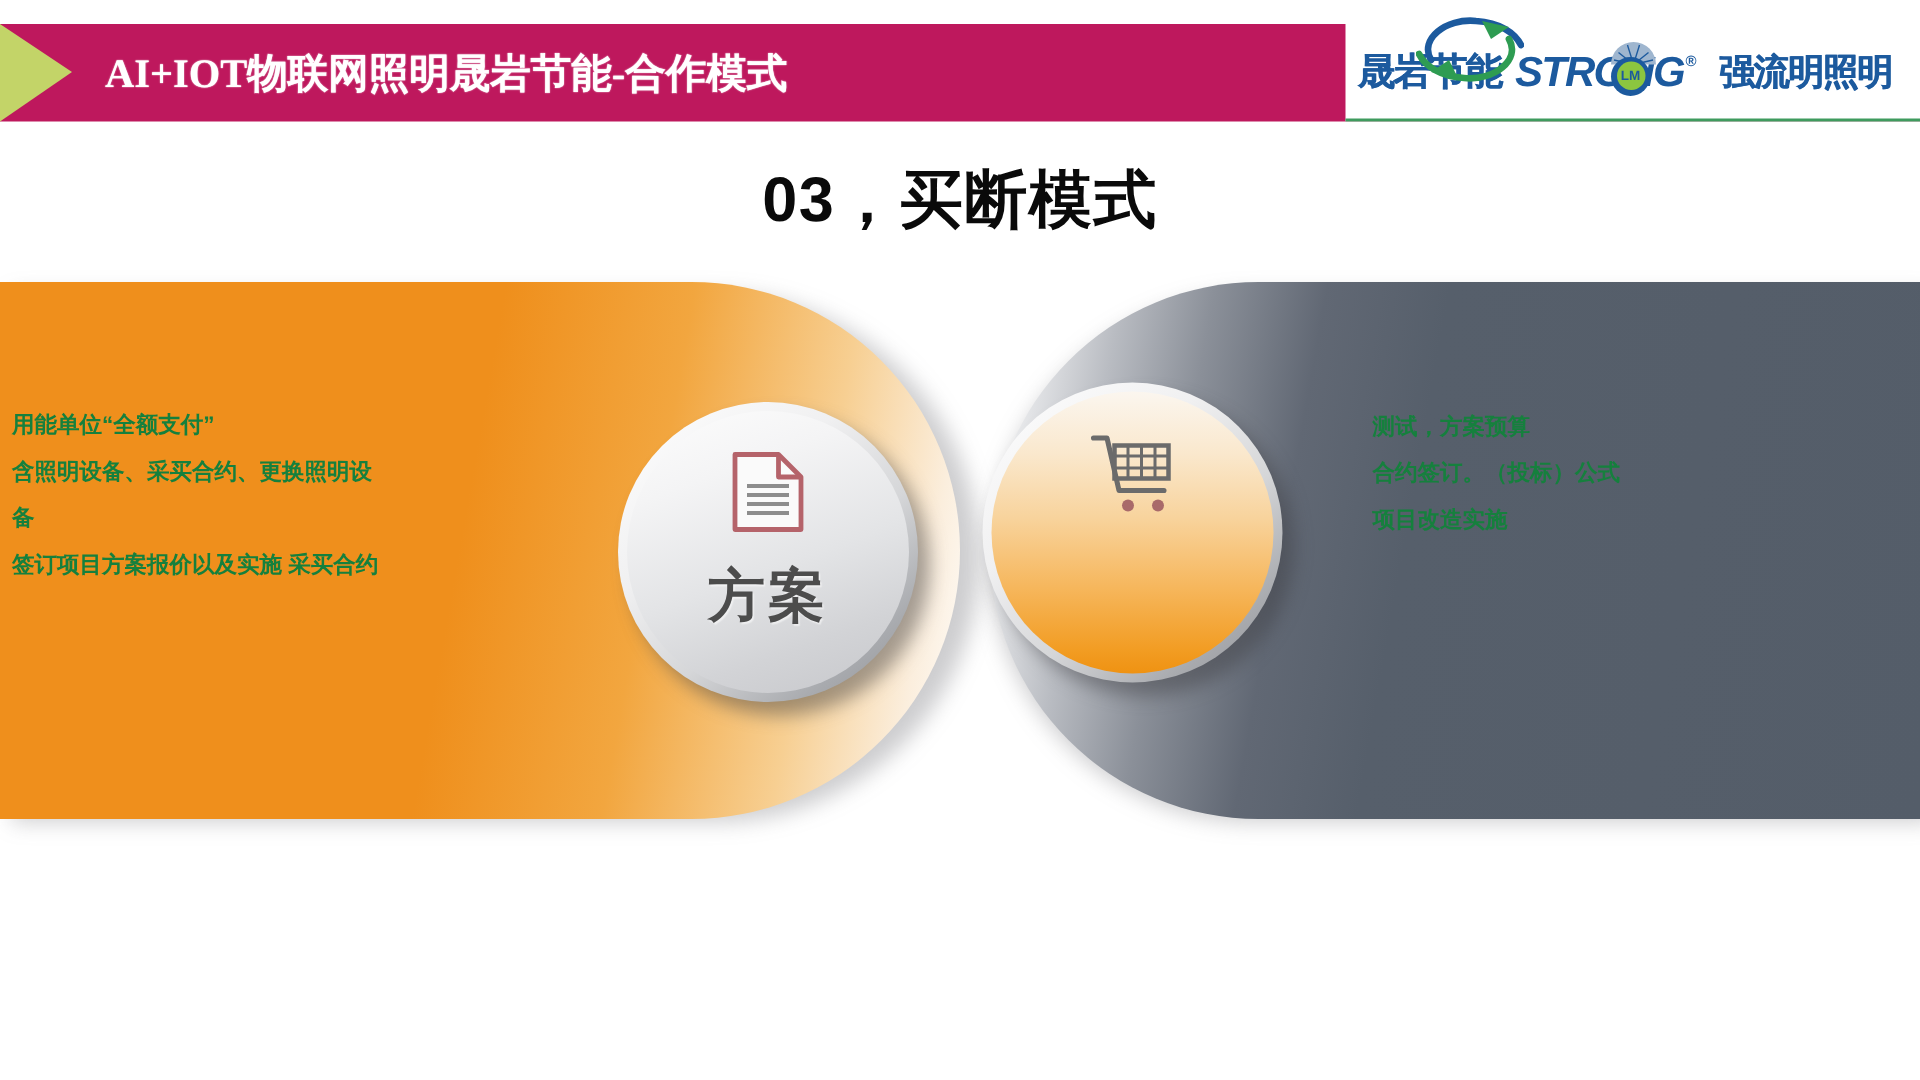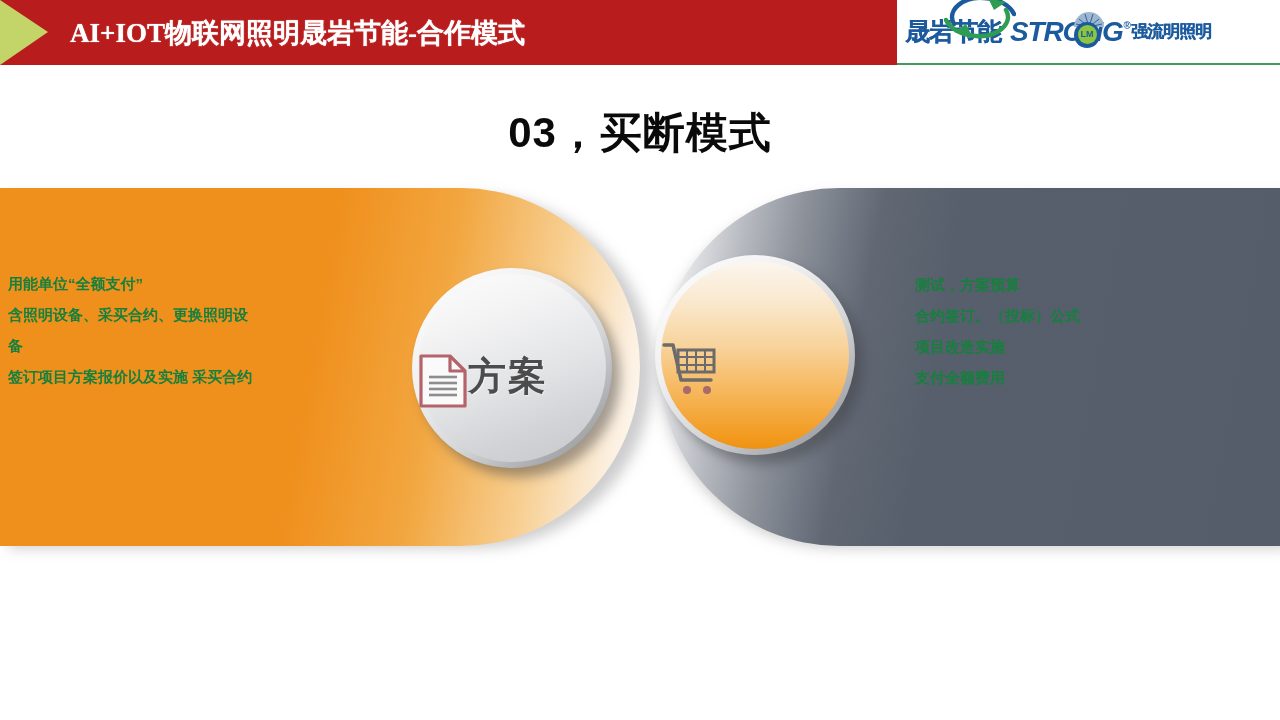--- a/index.html
+++ b/index.html
@@ -6,22 +6,22 @@
   html, body {
     width:1280px; height:720px;
     background:#ffffff;
     font-family:"Liberation Sans", sans-serif;
     overflow:hidden;
   }
   #slide { position:relative; width:1280px; height:720px; background:#fff; }
 
   
   #header {
-    position:absolute; left:0; top:0; width:1280px; height:65px;
-    background:#b91c1c;
+    position:absolute; left:0; top:16px; width:1280px; height:65px;
+    background:#be185d;
   }
   #header-chevron {
     position:absolute; left:0; top:0; width:0; height:0;
     border-top:32px solid transparent;
     border-bottom:33px solid transparent;
     border-left:48px solid #c3d468;
   }
   #header-title {
     position:absolute; left:70px; top:0; height:65px;
     display:flex; align-items:center;
@@ -69,22 +69,22 @@
     background:#8cc63f;
     display:flex; align-items:center; justify-content:center;
     color:#1c5a9e; font-size:9px; font-weight:bold; line-height:1;
   }
   .logo-fan { position:absolute; left:62px; top:-4px; width:34px; height:16px; }
   .logo-reg {
     color:#1c5a9e; font-size:10px; font-weight:bold;
     align-self:flex-start; margin-top:4px; margin-left:1px;
   }
   .logo-cn2 {
-    color:#1c5a9e; font-weight:bold; font-size:17px;
-    letter-spacing:-1px; margin-left:0; white-space:nowrap;
+    color:#1c5a9e; font-weight:bold; font-size:24px;
+    letter-spacing:-1px; margin-left:15px; white-space:nowrap;
     text-shadow: 0.5px 0 0 #1c5a9e;
   }
 
   
   #slide-title {
     position:absolute; left:0; top:105px; width:1280px;
     text-align:center;
     color:#0a0a0a;
     font-size:42px; font-weight:bold;
     letter-spacing:1px;
@@ -136,21 +136,21 @@
     filter:blur(6px);
   }
   .circle-ring {
     position:absolute; left:0; top:0; width:200px; height:200px;
     border-radius:50%;
     background:linear-gradient(140deg,#ffffff 0%, #f0f0f1 35%, #d5d6d8 60%, #a9abaf 82%, #8e9095 100%);
   }
   .circle-face {
     position:absolute; left:6px; top:6px; width:188px; height:188px;
     border-radius:50%;
-    display:flex; flex-direction:row;
+    display:flex; flex-direction:column;
     align-items:center; justify-content:flex-start;
   }
   #circle1 .circle-face {
     background:linear-gradient(160deg,#fdfdfd 0%, #f4f4f5 25%, #e3e4e6 55%, #d2d3d6 78%, #c6c7cb 100%);
   }
   #circle2 .circle-face {
     background:linear-gradient(180deg,#fbf6ef 0%, #fae8cd 22%, #f8d39c 45%, #f6b65b 70%, #f29c22 92%, #ef9212 100%);
   }
   .circle-icon { margin-top:26px; height:56px; display:flex; align-items:center; }
   .circle-label {
@@ -219,21 +219,20 @@
     <div class="line">用能单位“全额支付”</div>
     <div class="line">含照明设备、采买合约、更换照明设</div>
     <div class="line">备</div>
     <div class="line">签订项目方案报价以及实施  采买合约</div>
   </div>
 
   <div class="panel-text" id="right-text">
     <div class="line">测试，方案预算</div>
     <div class="line">合约签订。（投标）公式</div>
     <div class="line"> 项目改造实施</div>
-    <div class="line">支付全额费用</div>
   </div>
 
   <div class="circle-wrap" id="circle1-wrap">
     <div class="circle-shadow"></div>
     <div id="circle1" style="position:absolute;left:0;top:0;width:200px;height:200px;">
       <div class="circle-ring"></div>
       <div class="circle-face">
         <span class="circle-icon">
           <svg width="50" height="56" viewBox="0 0 50 56">
             <path d="M3 3 H32 L47 18 V53 H3 Z" fill="#fafafa" stroke="#b5636a" stroke-width="3.2" stroke-linejoin="round"></path>

